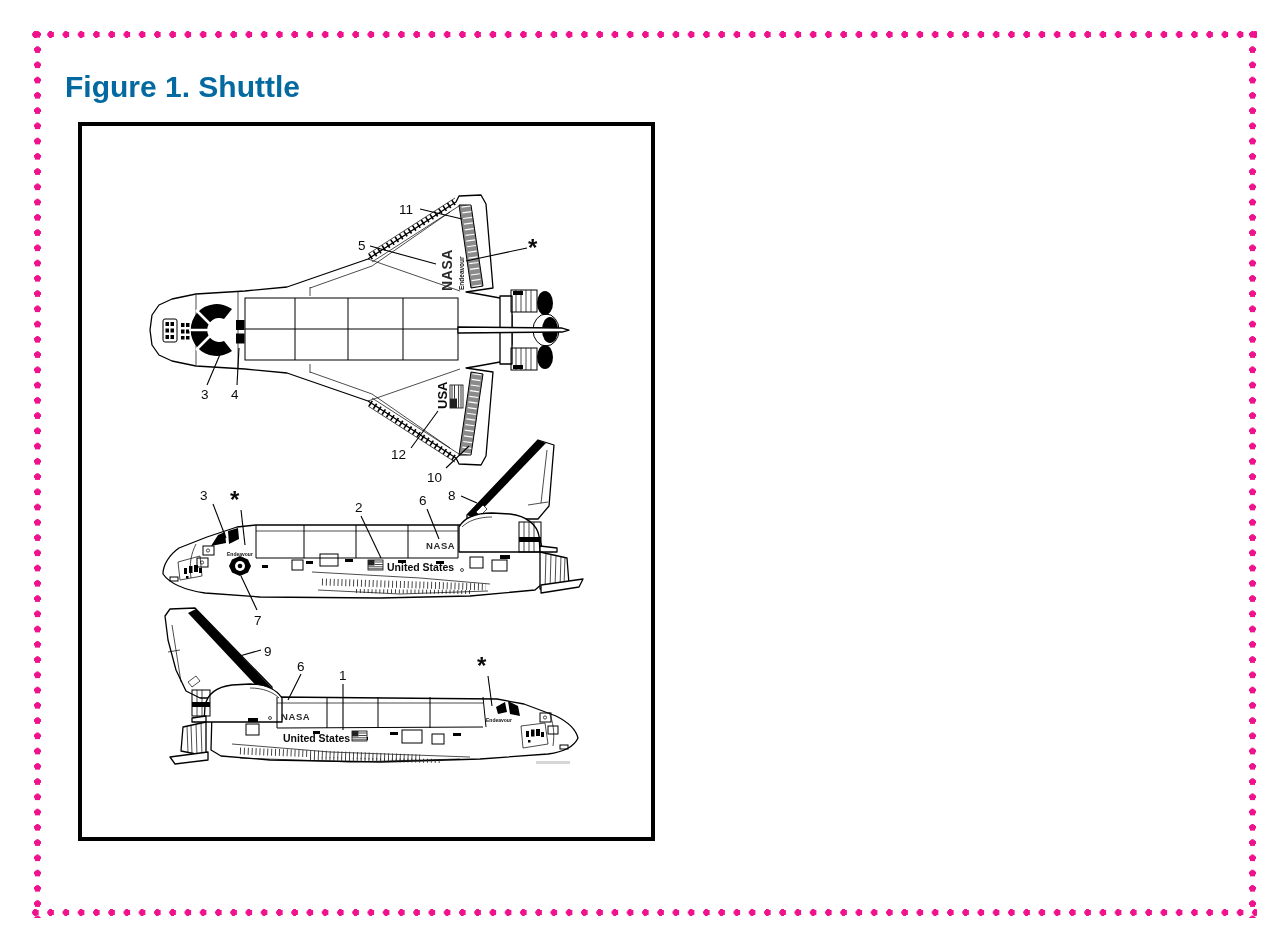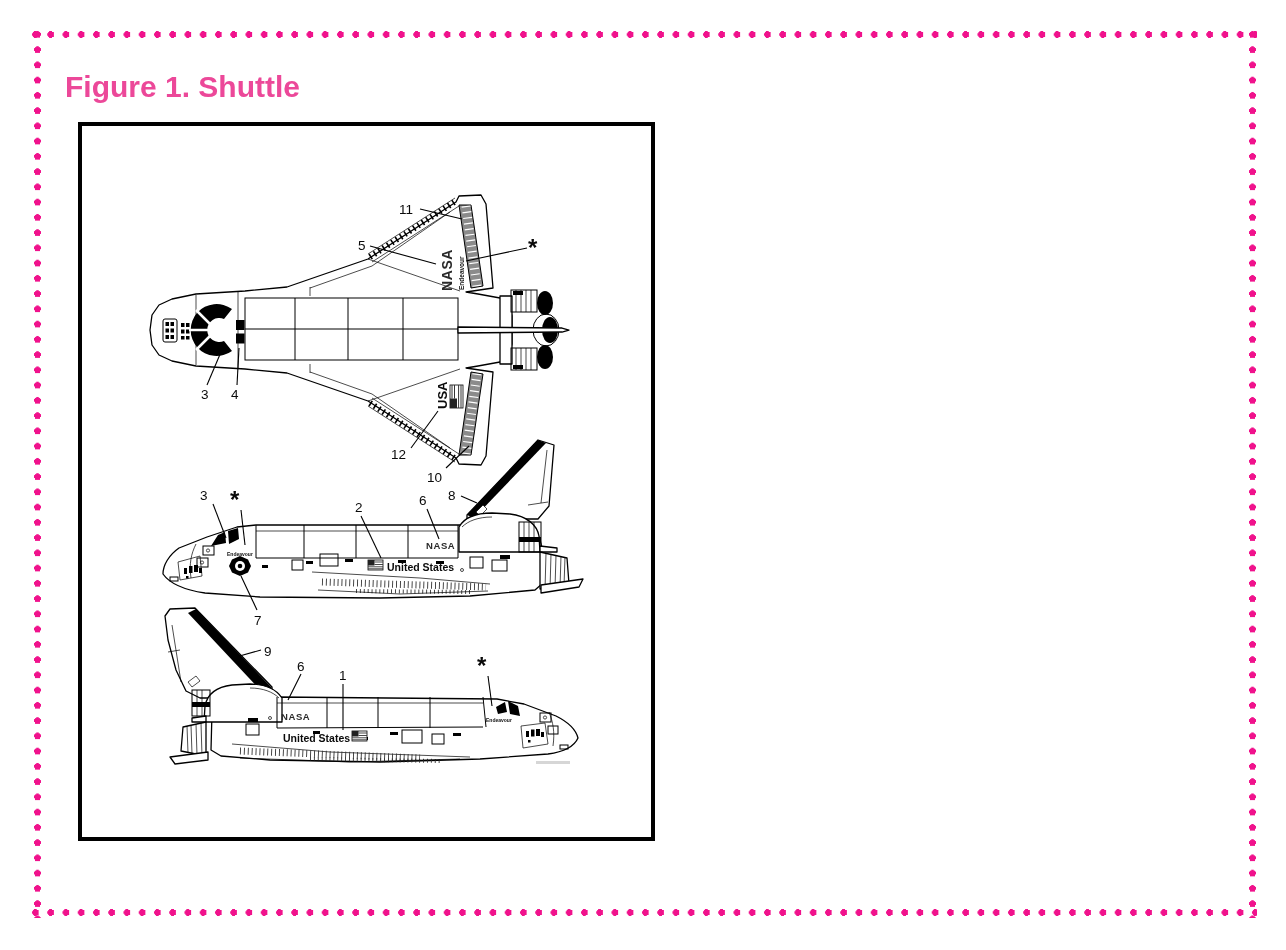--- a/index.html
+++ b/index.html
@@ -12,21 +12,21 @@
       background-size:15.25px 9px;background-repeat:repeat-x;}
   .dots-top{top:30px;}
   .dots-bottom{top:908px;}
   .dots-left,.dots-right{top:30px;height:888px;width:9px;
       background-image:radial-gradient(circle 3.4px at 4.5px 4.6px,#F0128C 97%,rgba(0,0,0,0) 100%);
       background-size:9px 15.25px;background-repeat:repeat-y;}
   .dots-left{left:33px;}
   .dots-right{left:1248px;}
 
   .title{position:absolute;left:65px;top:70px;margin:0;font-size:30px;font-weight:700;
-         color:#ec4899;letter-spacing:0px;}
+         color:#0369a1;letter-spacing:0px;}
 
   .figure-box{position:absolute;left:78px;top:122px;width:577px;height:719px;
               border:4px solid #000;box-sizing:border-box;background:#fff;}
   .figure-box svg{display:block;width:100%;height:100%;}
 
   
   .ol{fill:#fff;stroke:#000;stroke-width:1.3;stroke-linejoin:round;}
   .ln{fill:none;stroke:#000;stroke-width:1;}
   .thin{fill:none;stroke:#000;stroke-width:0.7;}
   .blk{fill:#000;stroke:none;}

